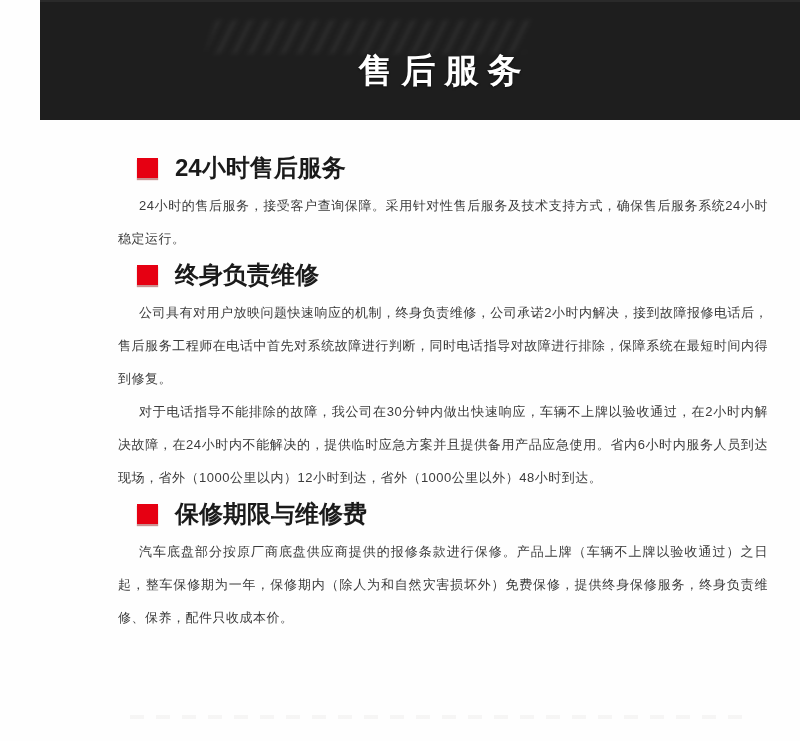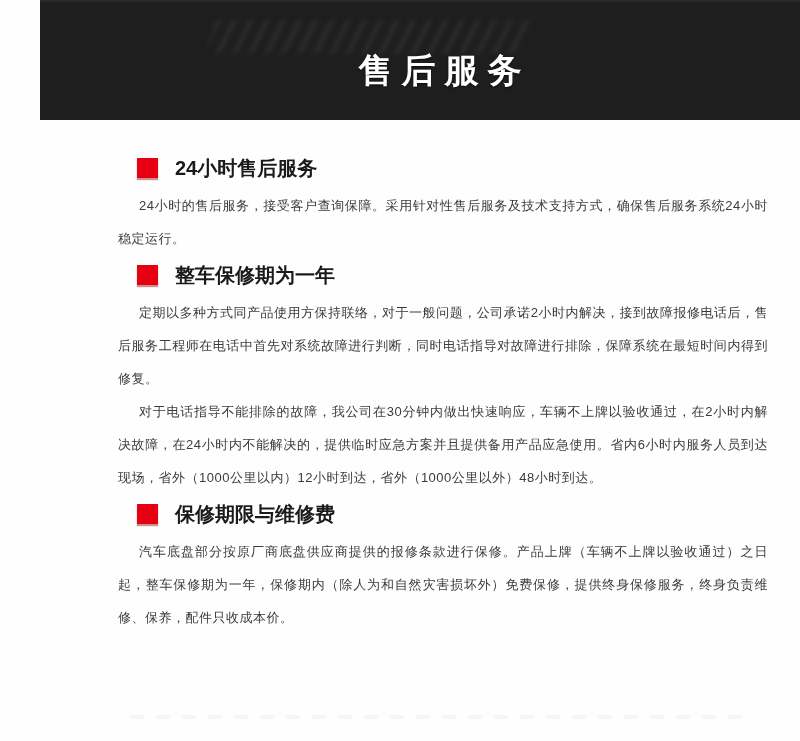--- a/index.html
+++ b/index.html
@@ -57,21 +57,21 @@
   }
   .bullet{
     flex:0 0 auto;
     width:21px;height:20px;
     background:var(--accent-red,#e60012);
     box-shadow:0 2px 1px rgba(140,10,10,.45);
     margin-right:17px;
   }
   .section-title{
     margin:0;
-    font-size:20px;
+    font-size:24px;
     line-height:24px;
     font-weight:bold;
     color:var(--heading-text,#1a1a1a);
   }
   .section-body{margin-left:21px;}
   .section-body p{
     margin:9px 0 0 0;
     font-size:13px;
     line-height:33px;
     text-align:justify;
@@ -109,24 +109,24 @@
       </div>
       <div class="section-body">
         <p>24小时的售后服务，接受客户查询保障。采用针对性售后服务及技术支持方式，确保售后服务系统24小时稳定运行。</p>
       </div>
     </div>
 
 
     <div class="section">
       <div class="section-head">
         <span class="bullet"></span>
-        <h2 class="section-title">整车保修期为一年</h2>
+        <h2 class="section-title">终身负责维修</h2>
       </div>
       <div class="section-body">
-        <p>定期以多种方式同产品使用方保持联络，对于一般问题，公司承诺2小时内解决，接到故障报修电话后，售后服务工程师在电话中首先对系统故障进行判断，同时电话指导对故障进行排除，保障系统在最短时间内得到修复。</p>
+        <p>公司具有对用户放映问题快速响应的机制，终身负责维修，公司承诺2小时内解决，接到故障报修电话后，售后服务工程师在电话中首先对系统故障进行判断，同时电话指导对故障进行排除，保障系统在最短时间内得到修复。</p>
         <p>对于电话指导不能排除的故障，我公司在30分钟内做出快速响应，车辆不上牌以验收通过，在2小时内解决故障，在24小时内不能解决的，提供临时应急方案并且提供备用产品应急使用。省内6小时内服务人员到达现场，省外（1000公里以内）12小时到达，省外（1000公里以外）48小时到达。</p>
       </div>
     </div>
 
     <div class="section">
       <div class="section-head">
         <span class="bullet"></span>
         <h2 class="section-title">保修期限与维修费</h2>
       </div>
       <div class="section-body">

